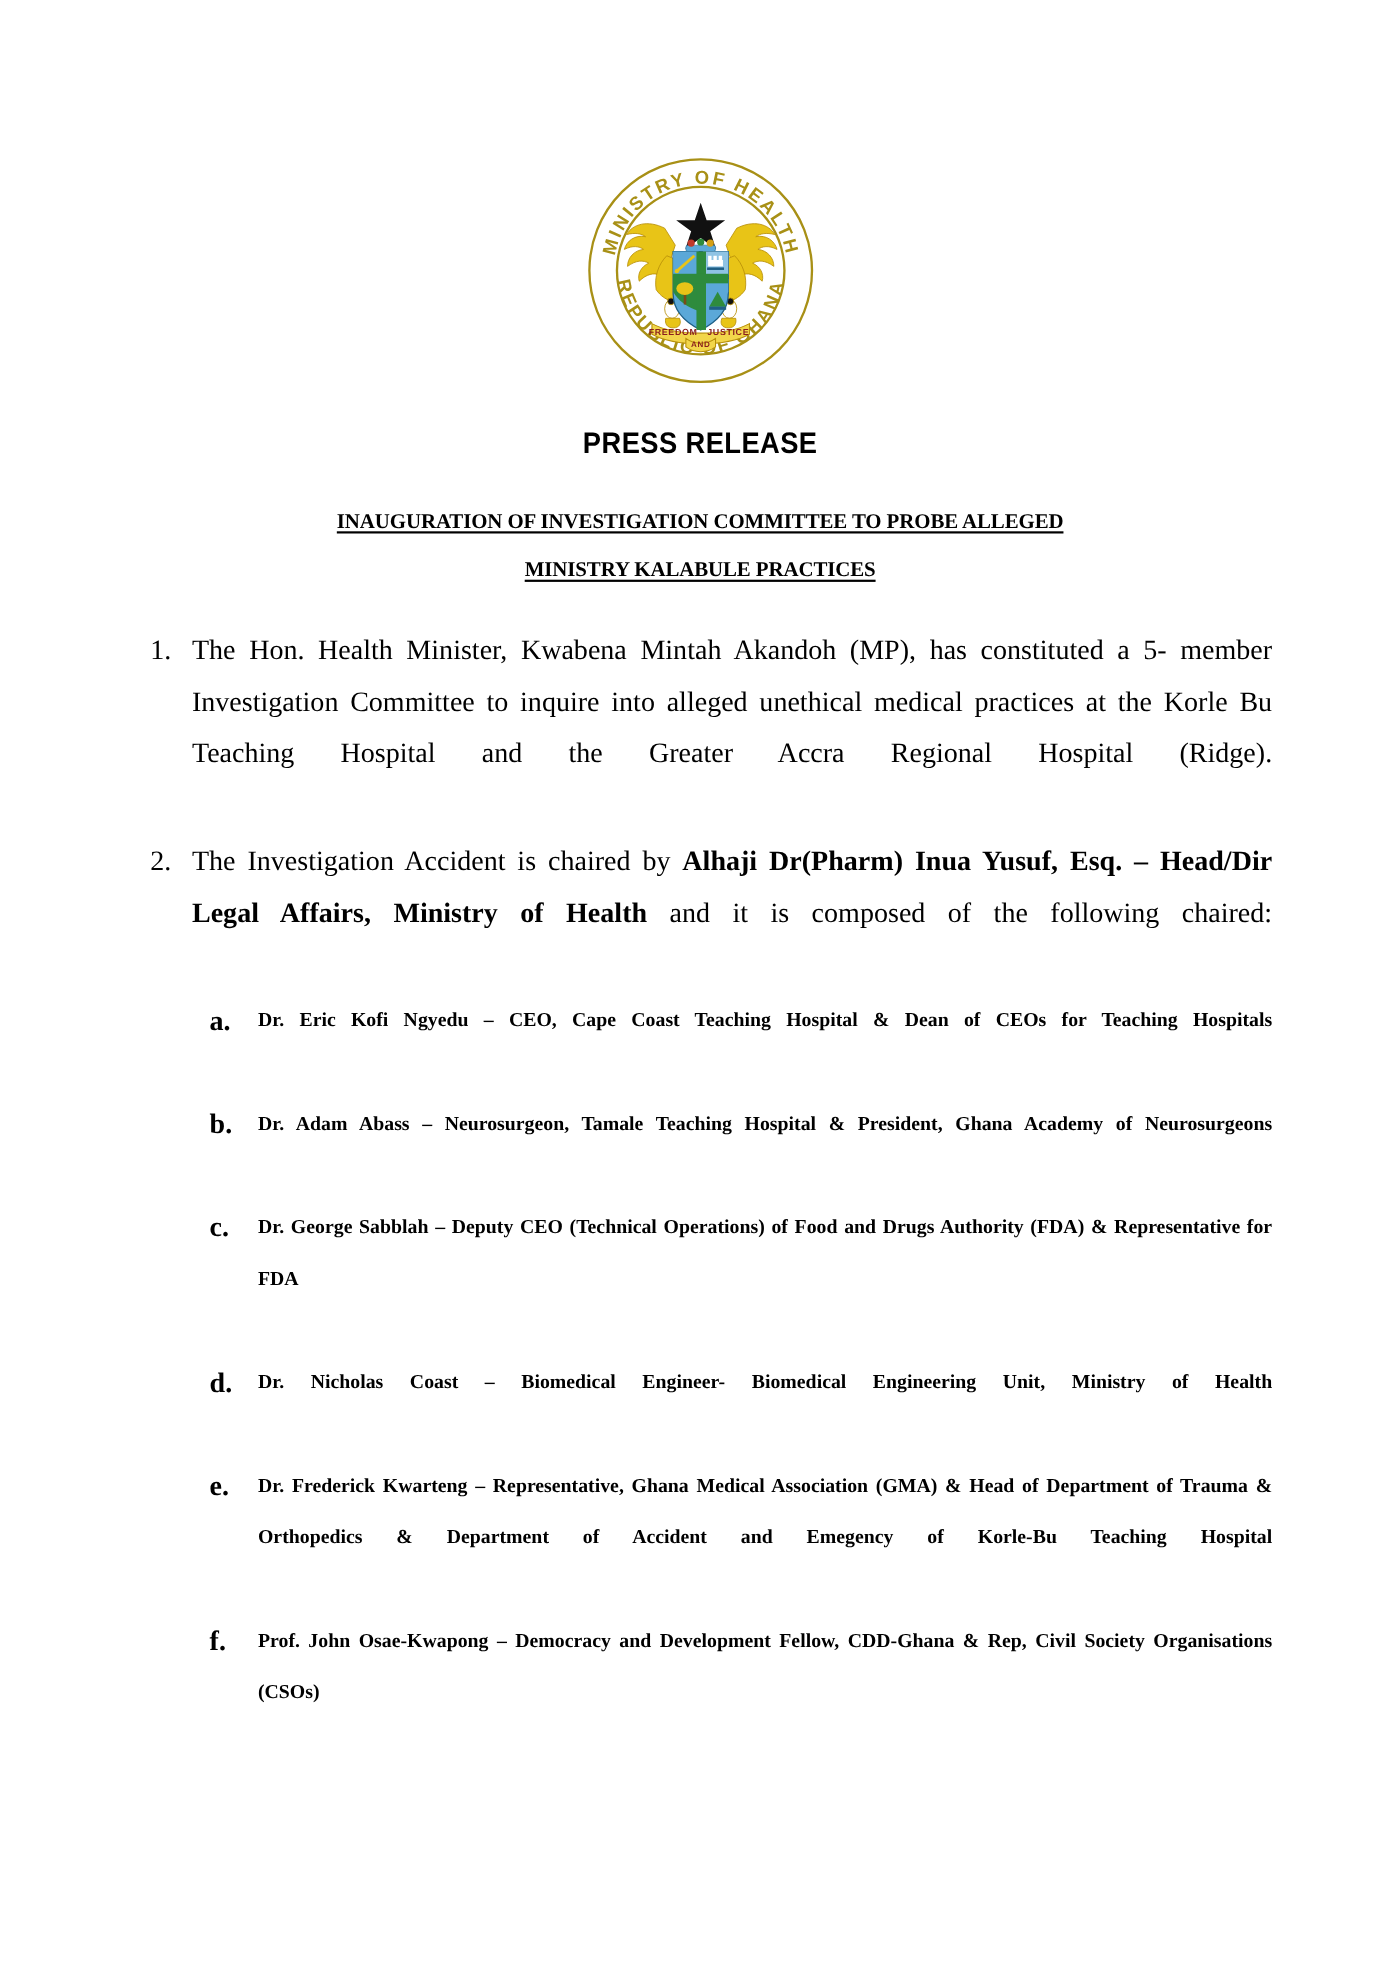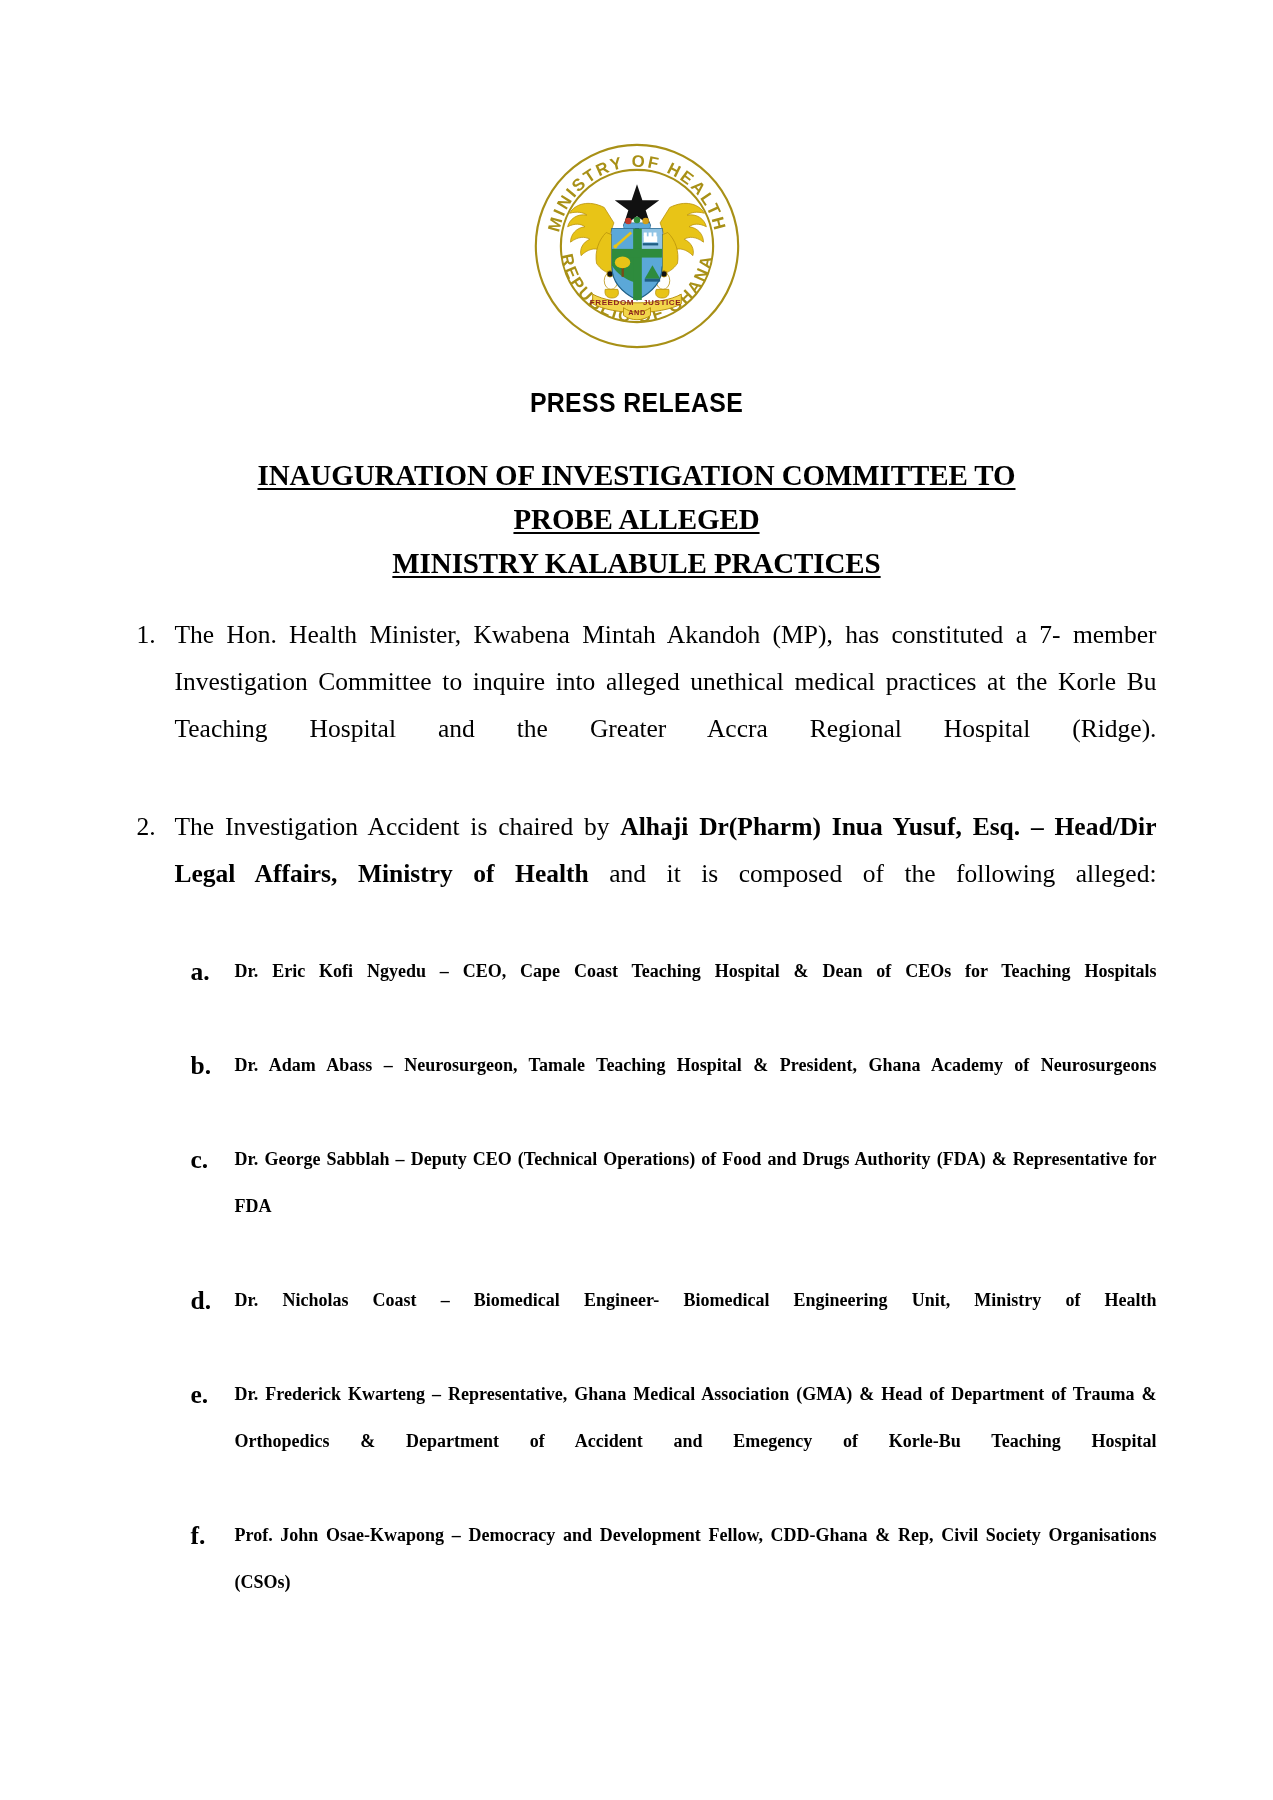--- a/index.html
+++ b/index.html
@@ -49,21 +49,21 @@
     letter-spacing: 0.4px;
     margin-top: 36px;
     transform: scaleX(0.92);
   }
 
   .subject {
     margin: 34px auto 0 auto;
     width: 800px;
     text-align: center;
     font-weight: bold;
-    font-size: 29px;
+    font-size: 19px;
     line-height: 44px;
     letter-spacing: -0.1px;
   }
   .subject .uline {
     text-decoration: underline;
     text-underline-offset: 3px;
     text-decoration-thickness: 2px;
   }
 
   
@@ -242,26 +242,26 @@
   <div class="subject">
     <span class="uline">INAUGURATION OF INVESTIGATION COMMITTEE TO PROBE ALLEGED</span><br>
     <span class="uline">MINISTRY KALABULE PRACTICES</span>
   </div>
 
   <div class="body-block">
     <ol class="numlist">
 
       <li>
         <span class="marker">1.</span>
-        <div class="ptext">The Hon. Health Minister, Kwabena Mintah Akandoh (MP), has constituted a 7- member Investigation Committee to inquire into alleged unethical medical practices at the Korle Bu Teaching Hospital and the Greater Accra Regional Hospital (Ridge).</div>
+        <div class="ptext">The Hon. Health Minister, Kwabena Mintah Akandoh (MP), has constituted a 5- member Investigation Committee to inquire into alleged unethical medical practices at the Korle Bu Teaching Hospital and the Greater Accra Regional Hospital (Ridge).</div>
       </li>
 
       <li>
         <span class="marker">2.</span>
-        <div class="ptext"><span>The Investigation Accident is chaired by </span><b>Alhaji Dr(Pharm) Inua Yusuf, Esq. – Head/Dir Legal Affairs, Ministry of Health</b><span> and it is composed of the following alleged:</span></div>
+        <div class="ptext"><span>The Investigation Accident is chaired by </span><b>Alhaji Dr(Pharm) Inua Yusuf, Esq. – Head/Dir Legal Affairs, Ministry of Health</b><span> and it is composed of the following chaired:</span></div>
       </li>
     </ol>
 
     <ol class="letterlist">
       <li>
         <span class="marker">a.</span>
         <div class="ltext">Dr. Eric Kofi Ngyedu – CEO, Cape Coast Teaching Hospital &amp; Dean of CEOs for  Teaching Hospitals</div>
       </li>
       <li>
         <span class="marker">b.</span>

